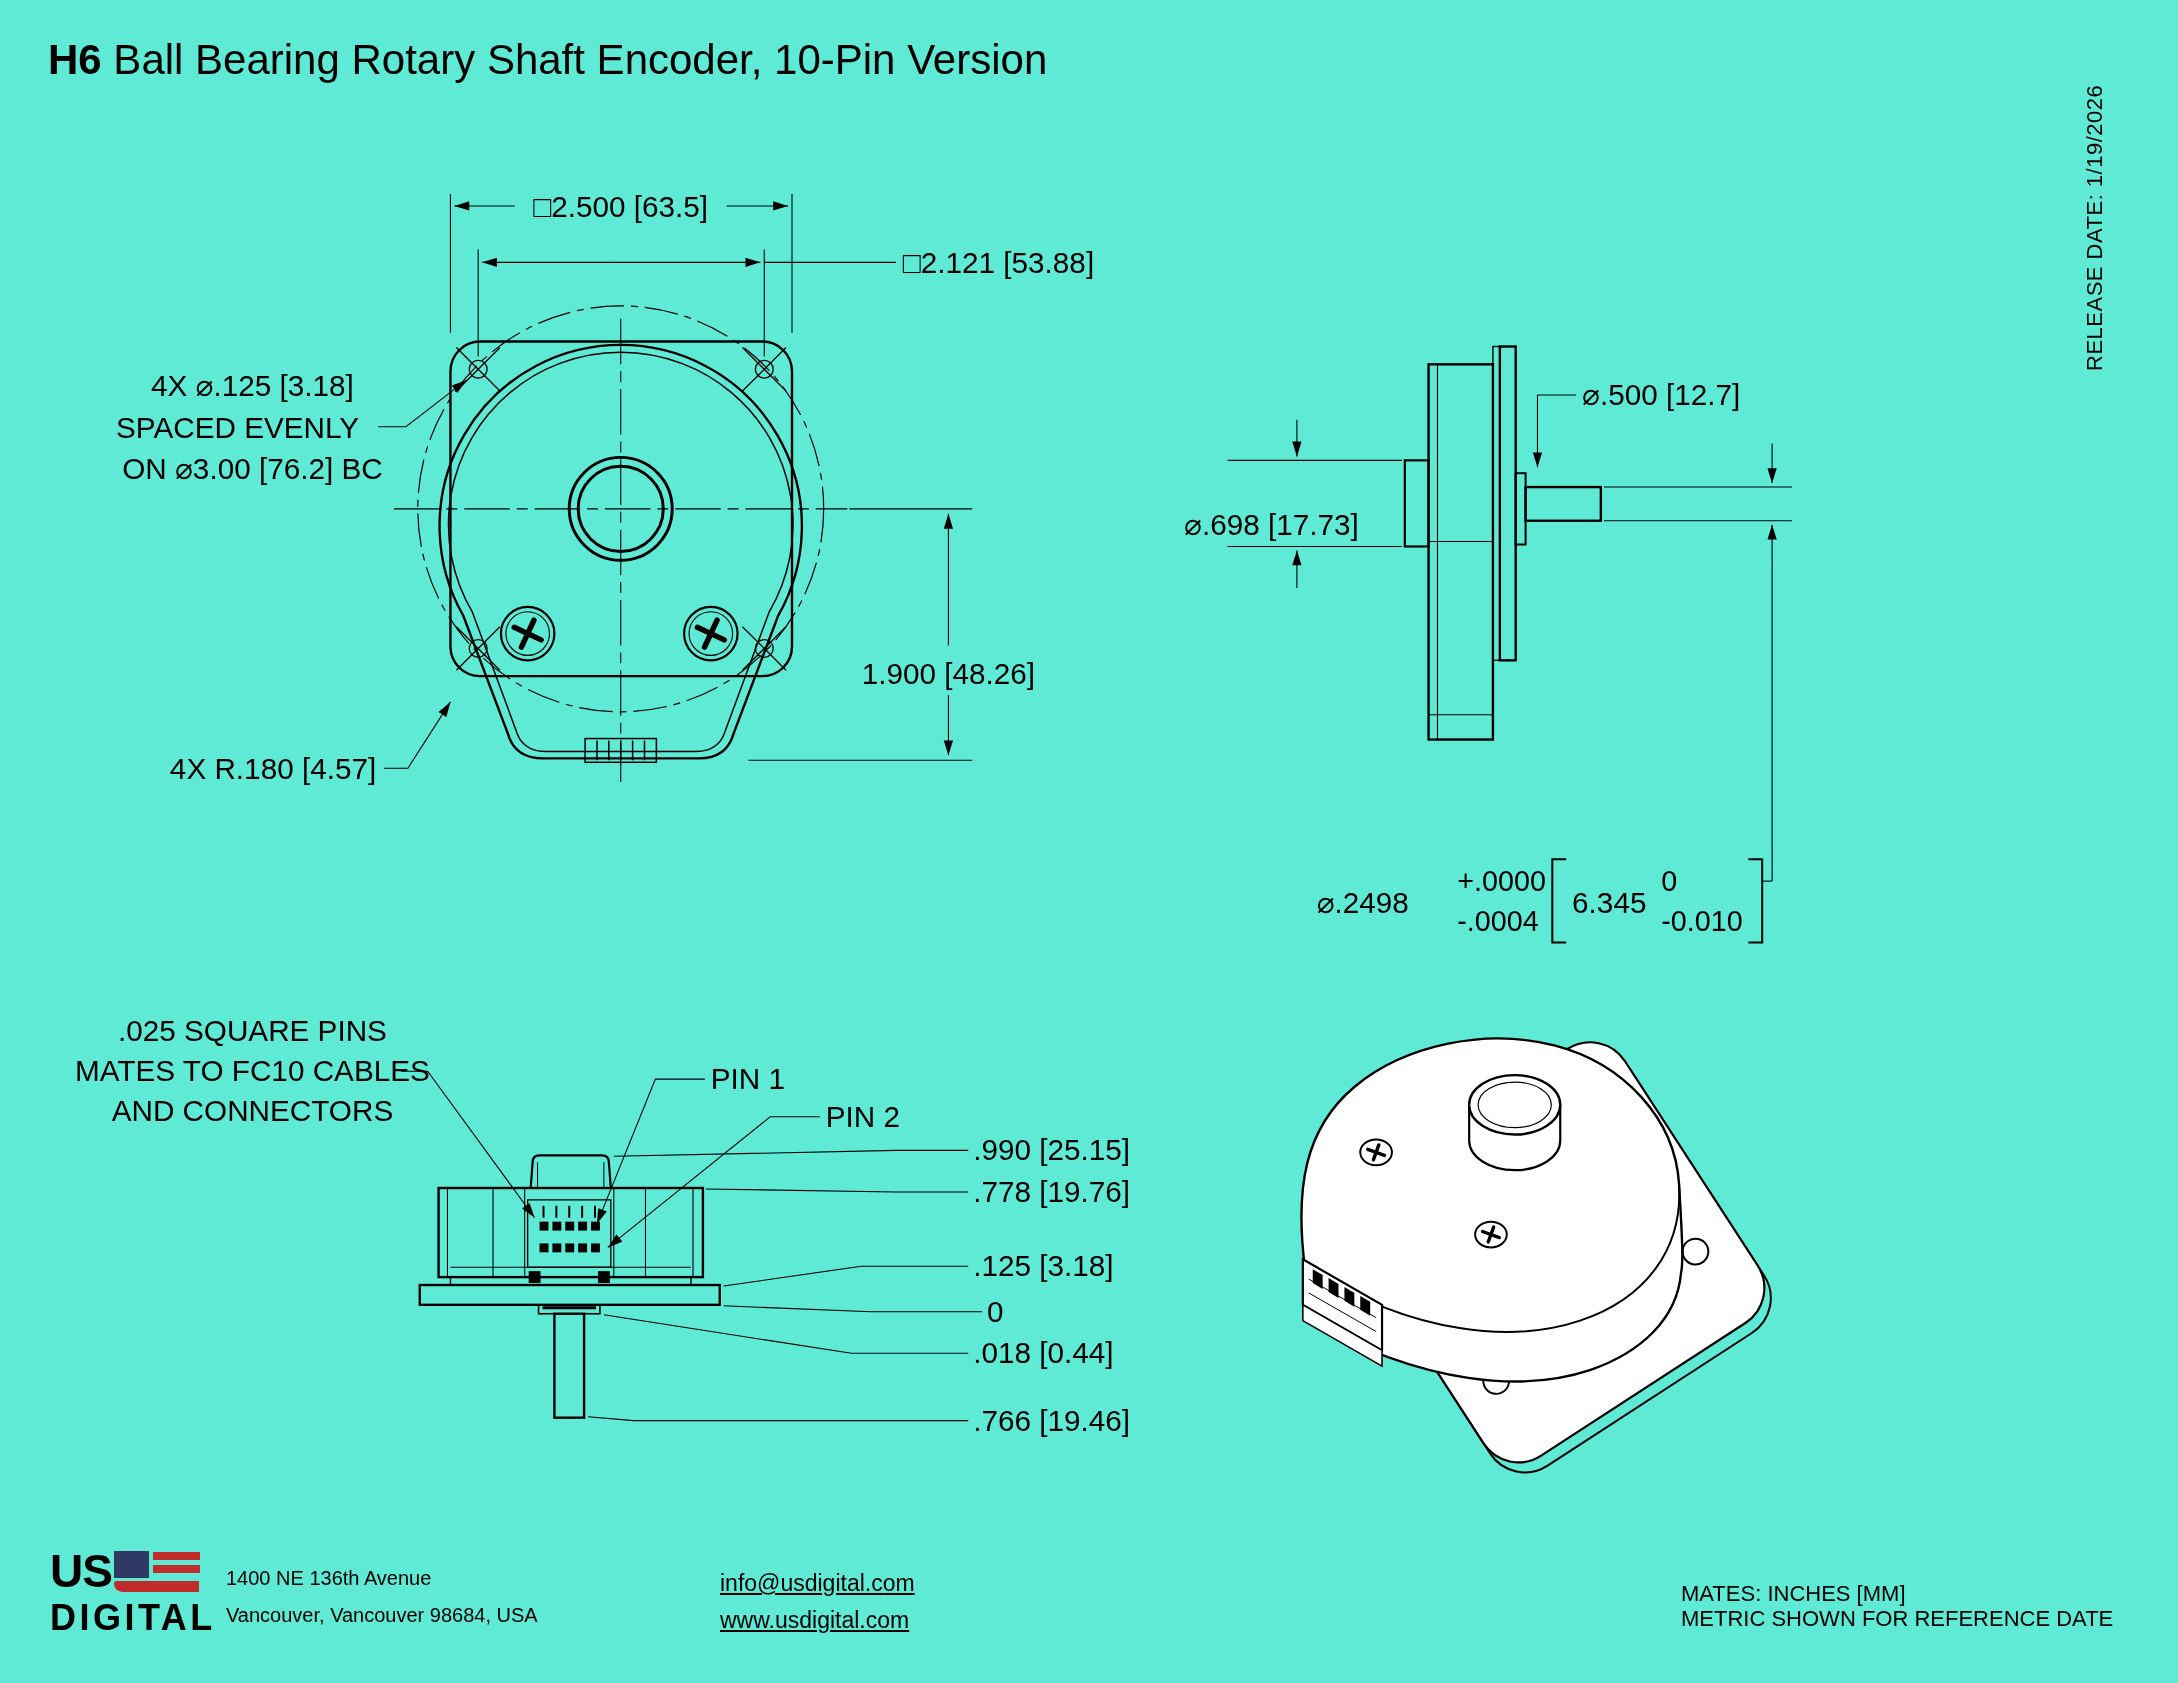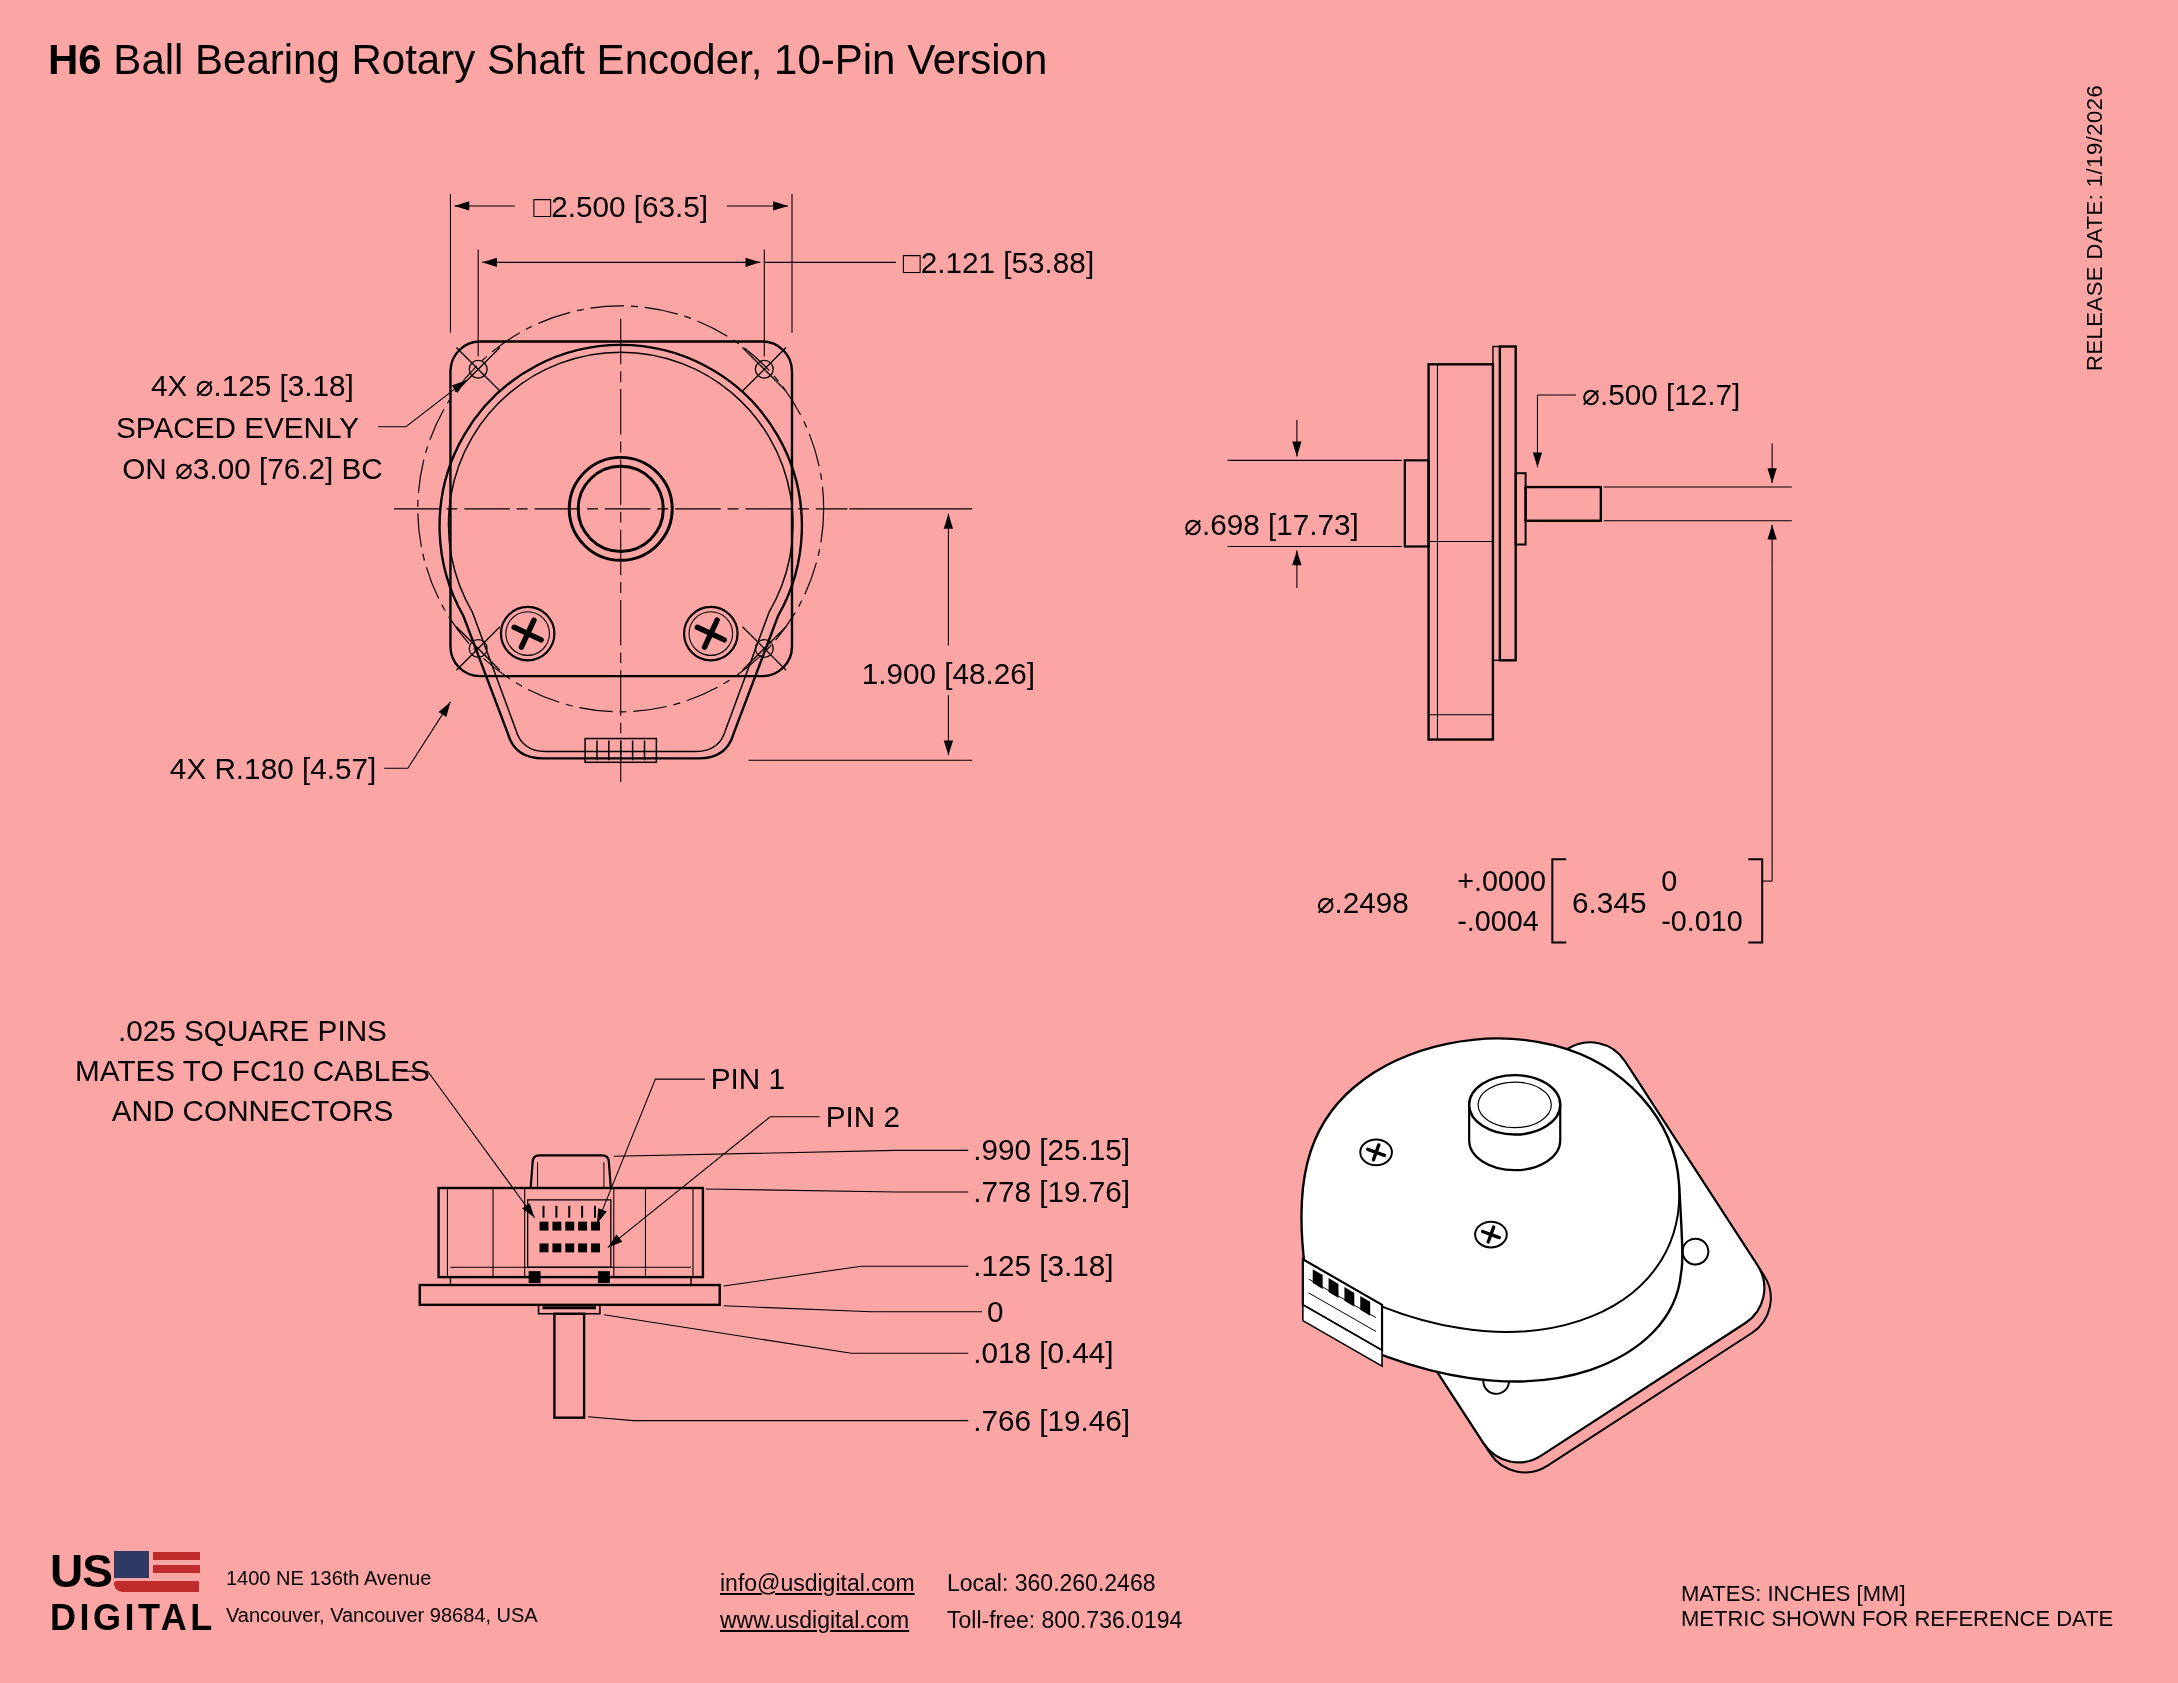--- a/index.html
+++ b/index.html
@@ -1,16 +1,16 @@
 <!DOCTYPE html>
 <html><head>
 <meta charset="utf-8">
 <style>
   html,body{margin:0;padding:0;background:#fff;}
-  .page{position:relative;width:2178px;height:1683px;background:#fca5a5;overflow:hidden;
+  .page{position:relative;width:2178px;height:1683px;background:#5eead4;overflow:hidden;
         font-family:"Liberation Sans","DejaVu Sans",sans-serif;color:#000;}
   .title{position:absolute;left:48px;top:36px;font-size:42px;letter-spacing:0px;white-space:nowrap;}
   .title .model{font-weight:bold;}
   .release-date{position:absolute;left:2082px;top:371px;transform:rotate(-90deg);
         transform-origin:left top;font-size:22px;white-space:nowrap;letter-spacing:0.5px;}
   svg.drawing{position:absolute;left:0;top:0;}
   svg text{font-family:"Liberation Sans","DejaVu Sans",sans-serif;font-size:30px;fill:#000;}
   svg .small{font-size:29px;}
   
   .footer{position:absolute;left:0;top:1535px;width:2178px;height:149px;}
@@ -349,24 +349,20 @@
     <div class="f-col f-address">
       <div>1400 NE 136th Avenue</div>
       <div>Vancouver, Vancouver 98684, USA</div>
     </div>
 
     <div class="f-col f-web">
       <div>info@usdigital.com</div>
       <div>www.usdigital.com</div>
     </div>
 
-    <div class="f-col f-phone">
-      <div>Local: 360.260.2468</div>
-      <div>Toll-free: 800.736.0194</div>
-    </div>
 
     <div class="f-col f-units">
       <div>MATES: INCHES [MM]</div>
       <div>METRIC SHOWN FOR REFERENCE DATE</div>
     </div>
   </div>
 </div>
 
 
 </body></html>

